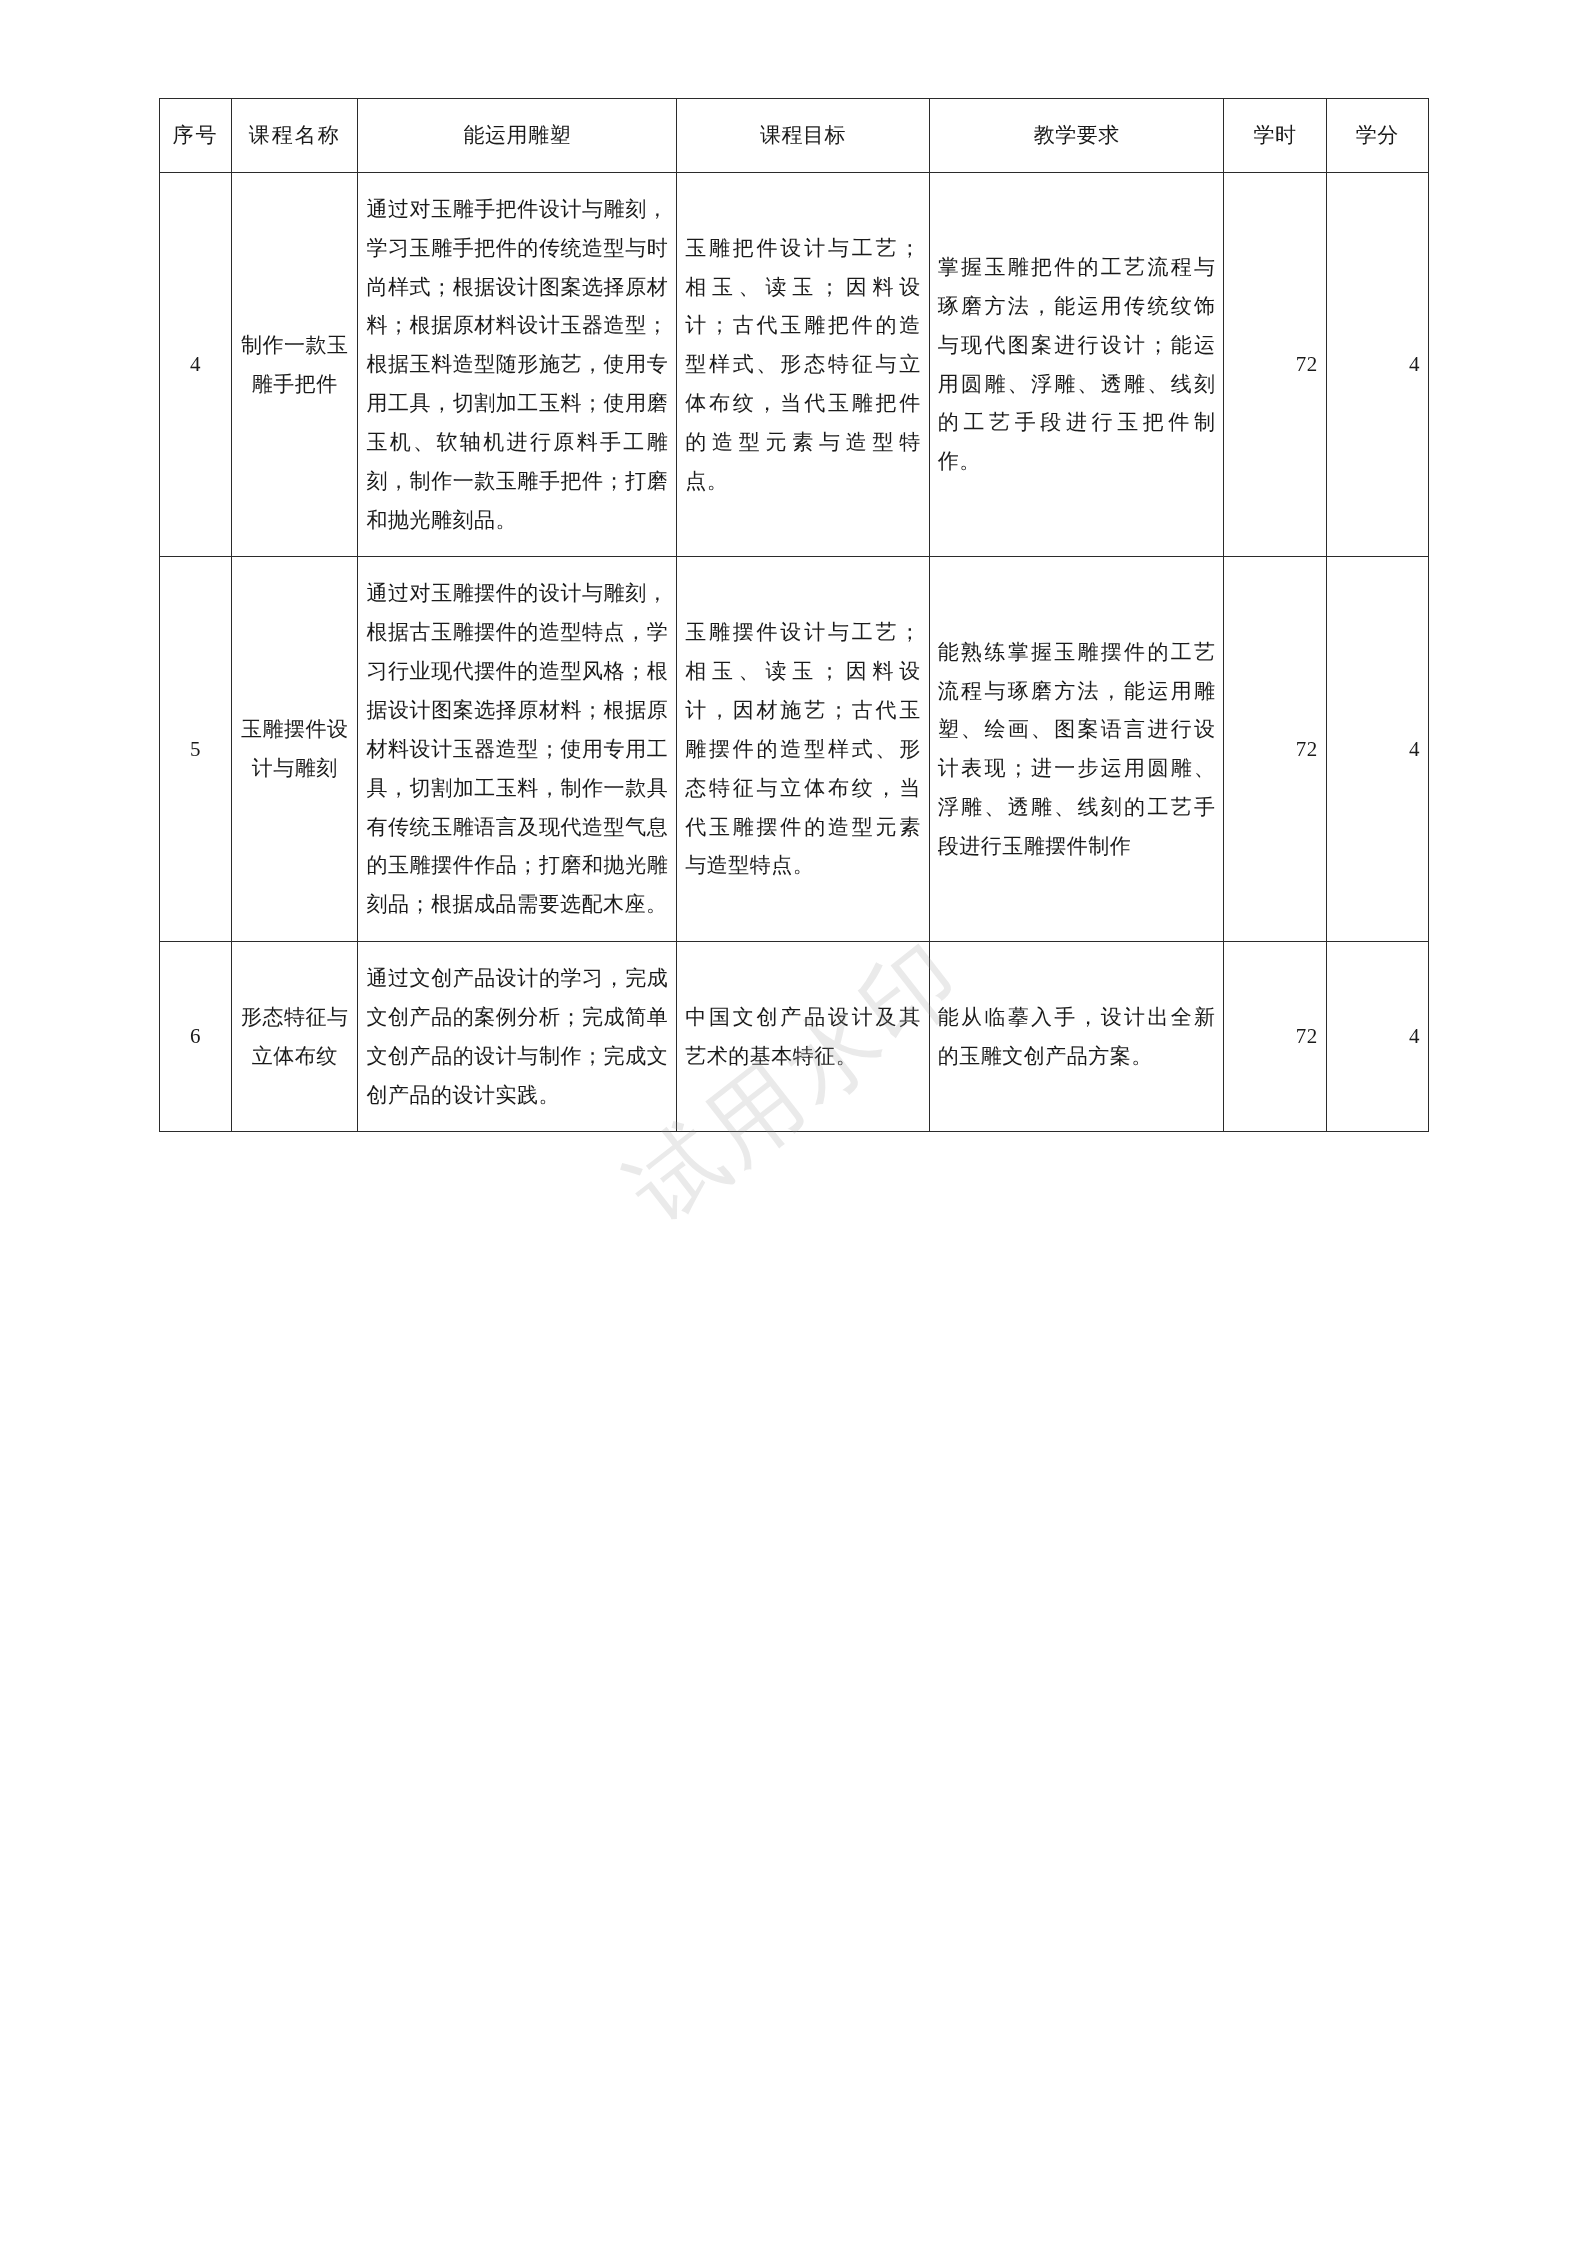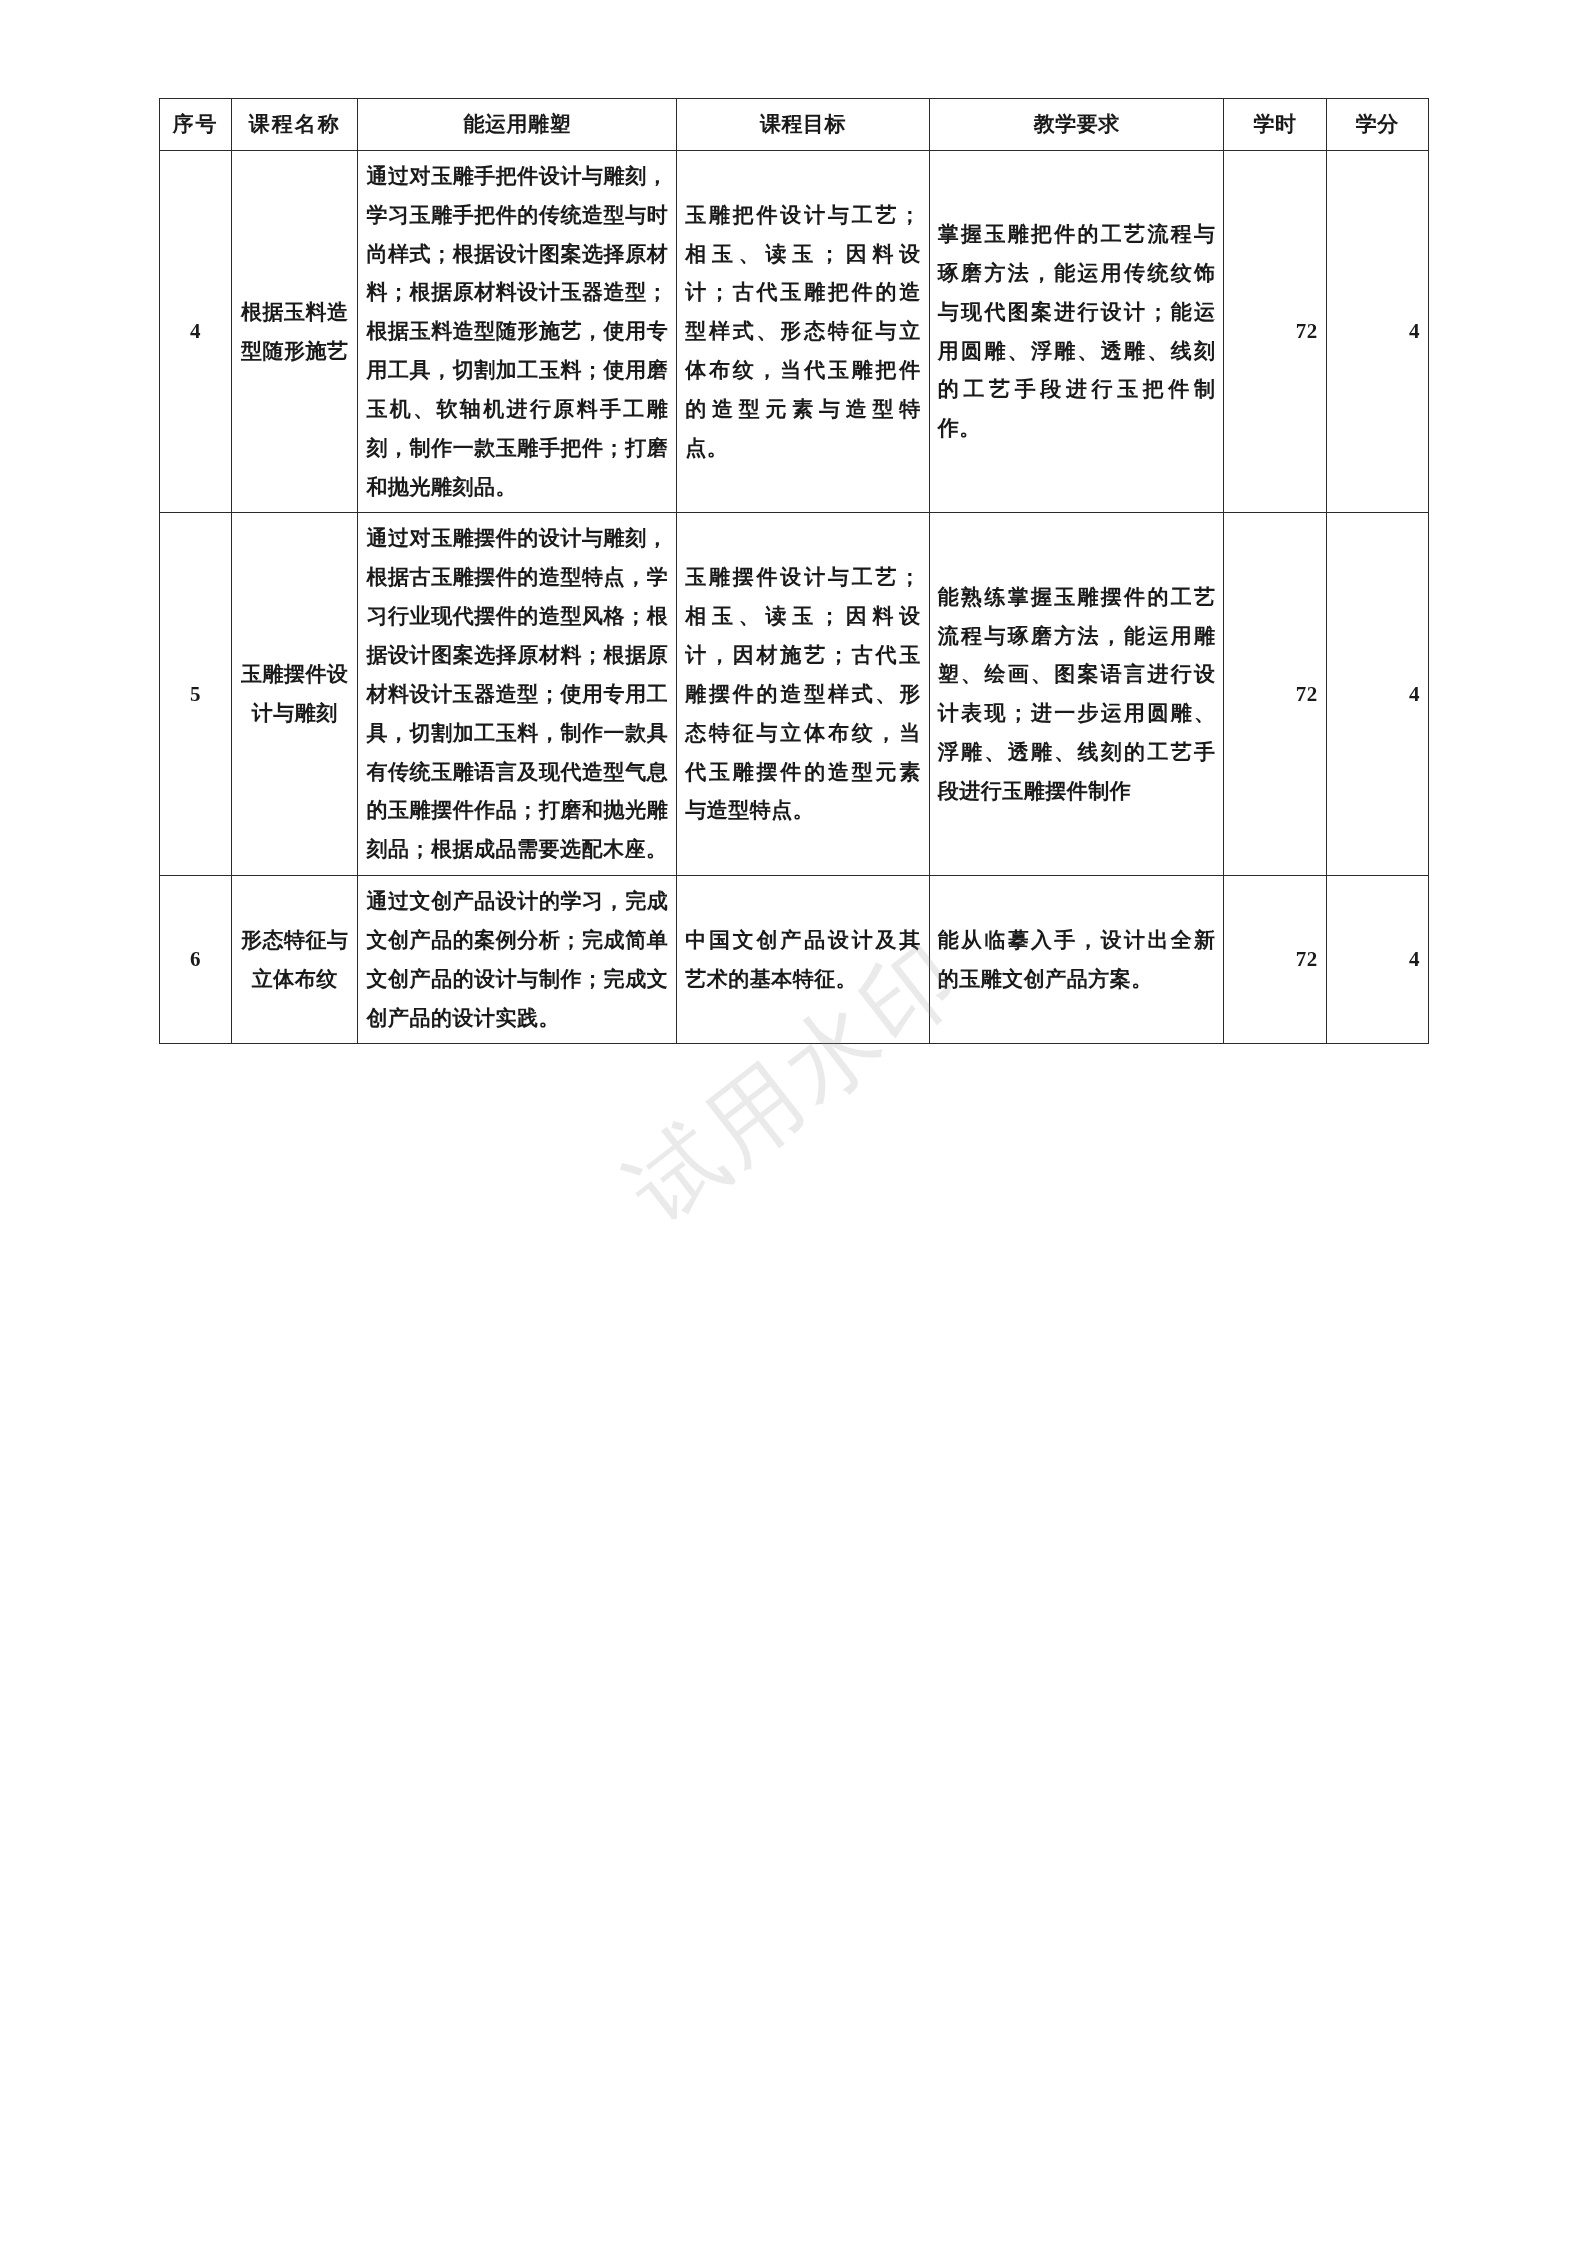--- a/index.html
+++ b/index.html
@@ -29,22 +29,22 @@
   }
   table.course-table {
     border-collapse: collapse;
     width: 1270px;
     table-layout: fixed;
   }
   table.course-table td,
   table.course-table th {
     border: 1.5px solid #2b2b2b;
     vertical-align: middle;
-    padding: 6px 8px;
-    font-weight: bold;
+    padding: 17px 8px;
+    font-weight: normal;
     font-size: 21px;
     line-height: 1.85;
     letter-spacing: 0.5px;
   }
   
   col.c-seq     { width: 48px; }
   col.c-name    { width: 84px; }
   col.c-goal    { width: 212px; }
   col.c-content { width: 168px; }
   col.c-req     { width: 196px; }
@@ -126,21 +126,21 @@
           <td>能运用雕塑</td>
           <td>课程目标</td>
           <td>教学要求</td>
           <td>学时</td>
           <td>学分</td>
         </tr>
       </thead>
       <tbody>
         <tr>
           <td class="seq-cell">4</td>
-          <td class="name-cell">根据玉料造型随形施艺</td>
+          <td class="name-cell">制作一款玉雕手把件</td>
           <td class="body-cell">通过对玉雕手把件设计与雕刻，学习玉雕手把件的传统造型与时尚样式；根据设计图案选择原材料；根据原材料设计玉器造型；根据玉料造型随形施艺，使用专用工具，切割加工玉料；使用磨玉机、软轴机进行原料手工雕刻，制作一款玉雕手把件；打磨和抛光雕刻品。</td>
           <td class="body-cell">玉雕把件设计与工艺；相玉、读玉；因料设计；古代玉雕把件的造型样式、形态特征与立体布纹，当代玉雕把件的造型元素与造型特点。</td>
           <td class="body-cell">掌握玉雕把件的工艺流程与琢磨方法，能运用传统纹饰与现代图案进行设计；能运用圆雕、浮雕、透雕、线刻的工艺手段进行玉把件制作。</td>
           <td class="num-cell">72</td>
           <td class="num-cell">4</td>
         </tr>
         <tr>
           <td class="seq-cell">5</td>
           <td class="name-cell">玉雕摆件设计与雕刻</td>
           <td class="body-cell">通过对玉雕摆件的设计与雕刻，根据古玉雕摆件的造型特点，学习行业现代摆件的造型风格；根据设计图案选择原材料；根据原材料设计玉器造型；使用专用工具，切割加工玉料，制作一款具有传统玉雕语言及现代造型气息的玉雕摆件作品；打磨和抛光雕刻品；根据成品需要选配木座。</td>

